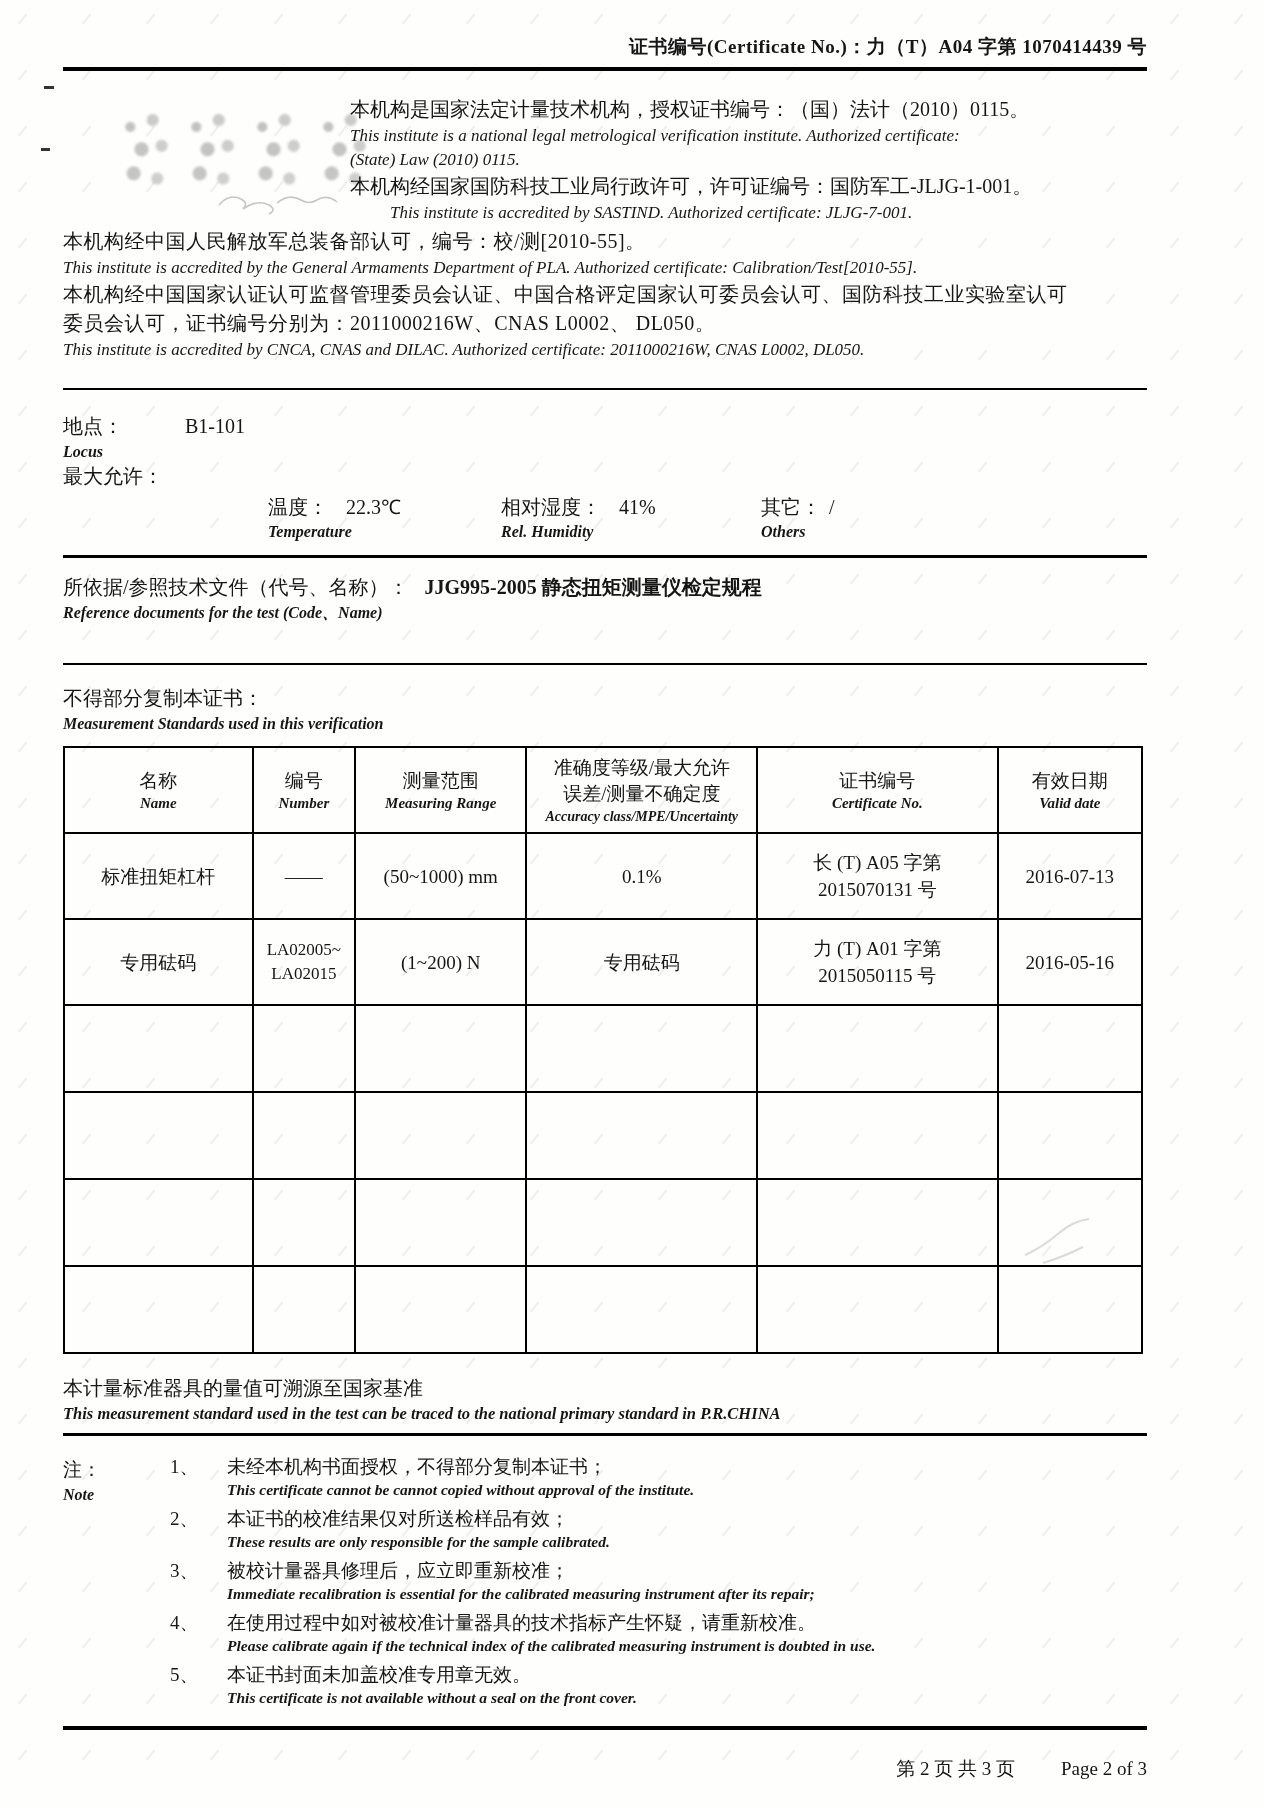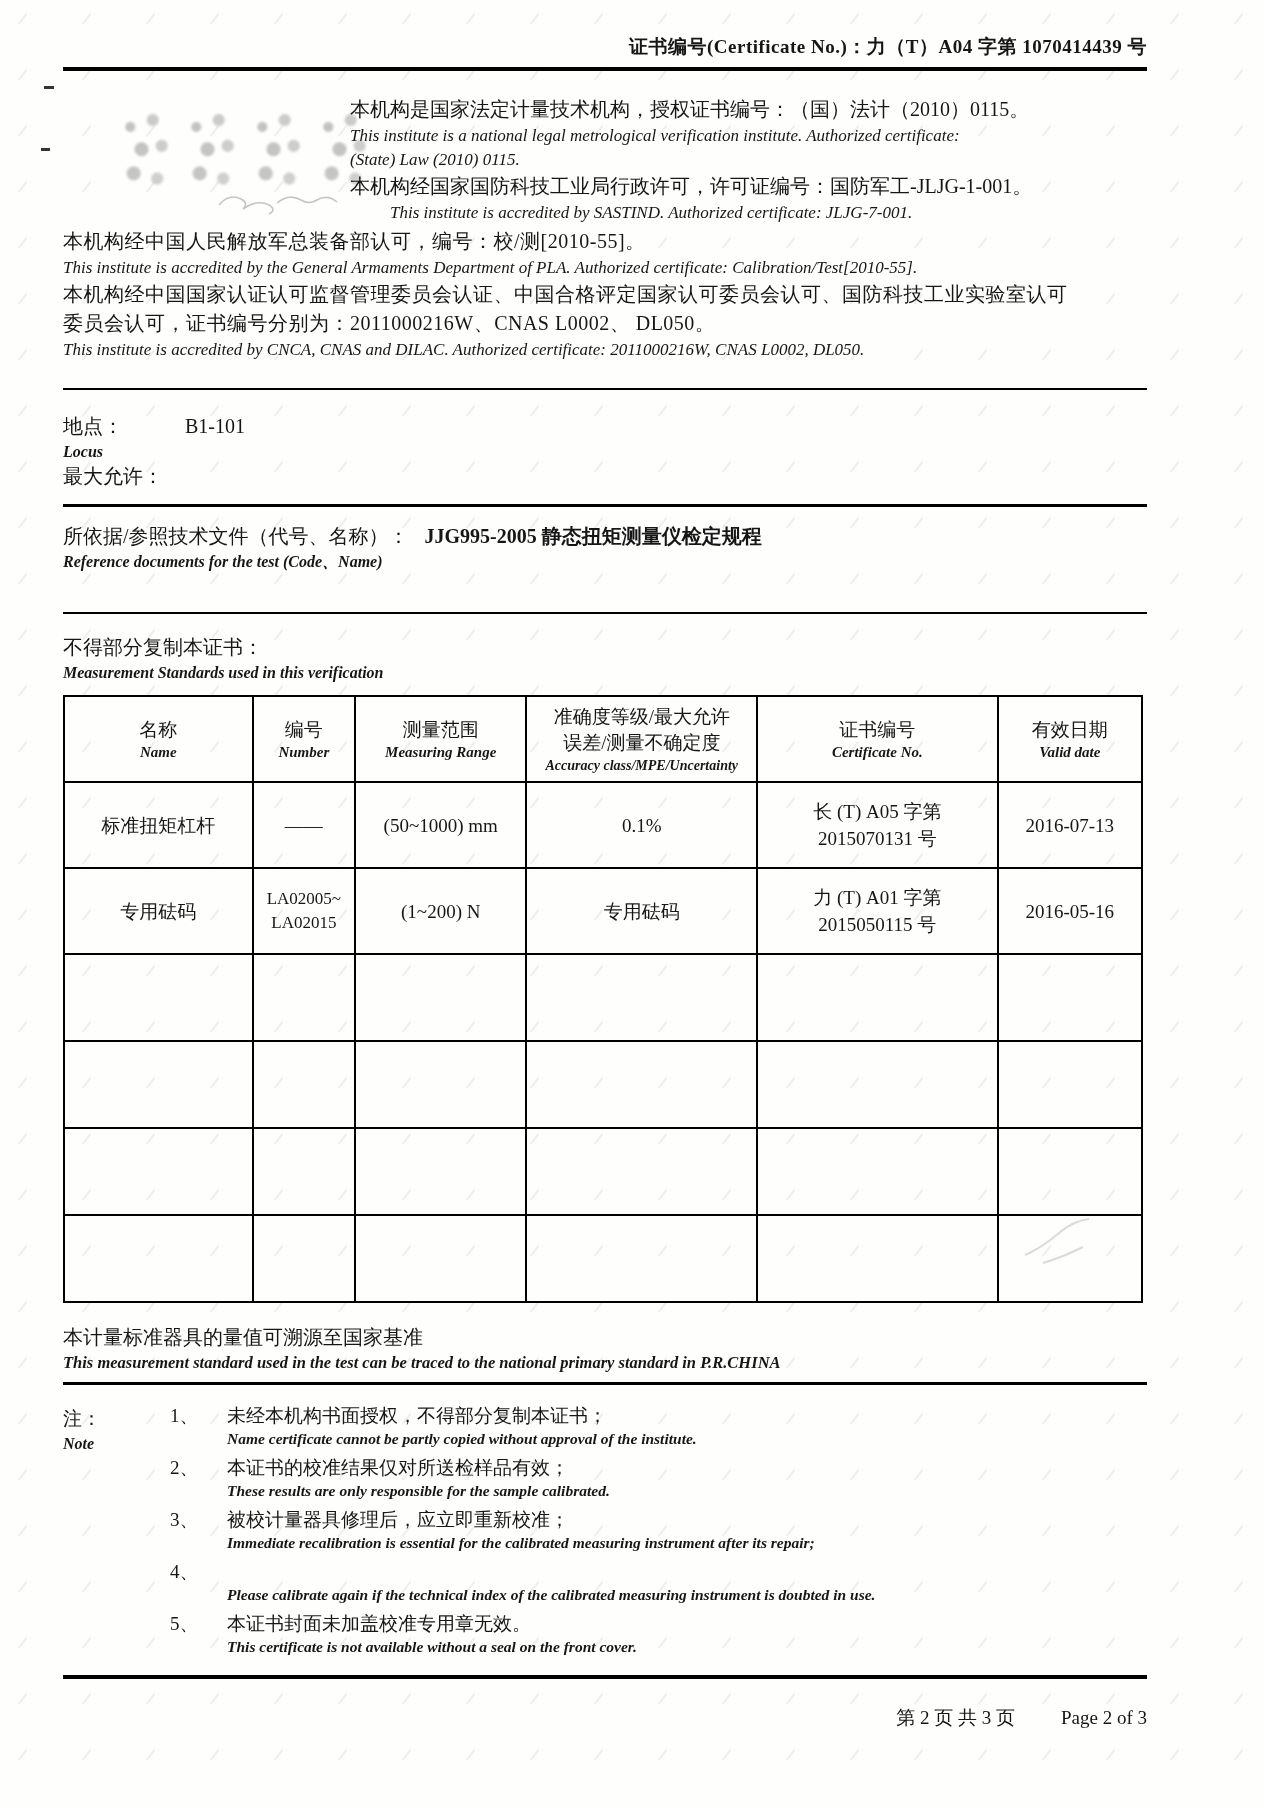--- a/index.html
+++ b/index.html
@@ -772,20 +772,34 @@
       <div class="zh">委员会认可，证书编号分别为：2011000216W、CNAS L0002、 DL050。</div>
       <div class="en">This institute is accredited by CNCA, CNAS and DILAC. Authorized certificate: 2011000216W, CNAS L0002, DL050.</div>
     </div>
 
     <div class="rule thin sec-rule-1"></div>
 
     <div class="loc">
       <div class="zh loc-row"><span>地点：</span><span class="val">B1-101</span></div>
       <div class="sub-en">Locus</div>
       <div class="zh">最大允许：</div>
+      <div class="env-row">
+        <div class="env-g1">
+          <div class="env-val"><span>温度：</span><span class="val">22.3℃</span></div>
+          <div class="sub-en">Temperature</div>
+        </div>
+        <div class="env-g2">
+          <div class="env-val"><span>相对湿度：</span><span class="val">41%</span></div>
+          <div class="sub-en">Rel. Humidity</div>
+        </div>
+        <div>
+          <div class="env-val"><span>其它：</span><span class="val" style="margin-left:8px;">/</span></div>
+          <div class="sub-en">Others</div>
+        </div>
+      </div>
     </div>
 
     <div class="rule med sec-rule-2"></div>
 
     <div class="ref">
       <div class="zh"><span>所依据/参照技术文件（代号、名称）：</span><span class="val">JJG995-2005 静态扭矩测量仪检定规程</span></div>
       <div class="sub-en">Reference documents for the test (Code、Name)</div>
     </div>
 
     <div class="rule thin sec-rule-3"></div>
@@ -899,39 +913,40 @@
       <div class="note-label">
         <div class="zh">注：</div>
         <div class="sub-en">Note</div>
       </div>
       <div class="note-items">
         <div class="note-item">
           <div class="note-zh">
               <span class="note-no">1、</span>
               <span>未经本机构书面授权，不得部分复制本证书；</span>
             </div>
-          <div class="note-en">Name certificate cannot be partly copied without approval of the institute.</div>
+          <div class="note-en">This certificate cannot be cannot copied without approval of the institute.</div>
         </div>
         <div class="note-item">
           <div class="note-zh">
               <span class="note-no">2、</span>
               <span>本证书的校准结果仅对所送检样品有效；</span>
             </div>
           <div class="note-en">These results are only responsible for the sample calibrated.</div>
         </div>
         <div class="note-item">
           <div class="note-zh">
               <span class="note-no">3、</span>
               <span>被校计量器具修理后，应立即重新校准；</span>
             </div>
           <div class="note-en">Immediate recalibration is essential for the calibrated measuring instrument after its repair;</div>
         </div>
         <div class="note-item">
           <div class="note-zh">
               <span class="note-no">4、</span>
+              <span>在使用过程中如对被校准计量器具的技术指标产生怀疑，请重新校准。</span>
             </div>
           <div class="note-en">Please calibrate again if the technical index of the calibrated measuring instrument is doubted in use.</div>
         </div>
         <div class="note-item">
           <div class="note-zh">
               <span class="note-no">5、</span>
               <span>本证书封面未加盖校准专用章无效。</span>
             </div>
           <div class="note-en">This certificate is not available without a seal on the front cover.</div>
         </div>

